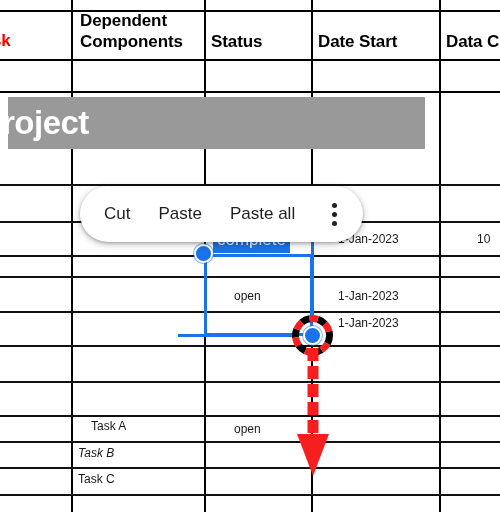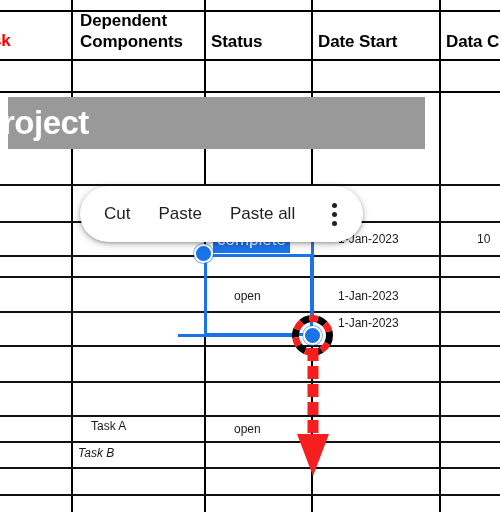--- a/index.html
+++ b/index.html
@@ -232,20 +232,21 @@
 
   <div class="cell-text" style="left:477px; top:229px;">10</div>
 
   <div class="cell-text" style="left:234px; top:286px;">open</div>
 
   <div class="cell-text" style="left:338px; top:286px;">1-Jan-2023</div>
   <div class="cell-text" style="left:338px; top:313px;">1-Jan-2023</div>
 
   <div class="cell-text" style="left:78px; top:416px;margin-left:13px;">Task A</div>
   <div class="cell-text" style="left:78px; top:443px;font-style:italic;">Task B</div>
+  <div class="cell-text" style="left:78px; top:469px;">Task C</div>
 
   <div class="cell-text" style="left:234px; top:419px;">open</div>
 
   <div id="sel-rect"></div>
 
   <div class="guide-h" style="left:178px; top:334px; width:120px;"></div>
   <div class="guide-v" style="left:311px; top:236px; height:80px;"></div>
 
   <div class="sel-handle" id="handle-tl"></div>
 

